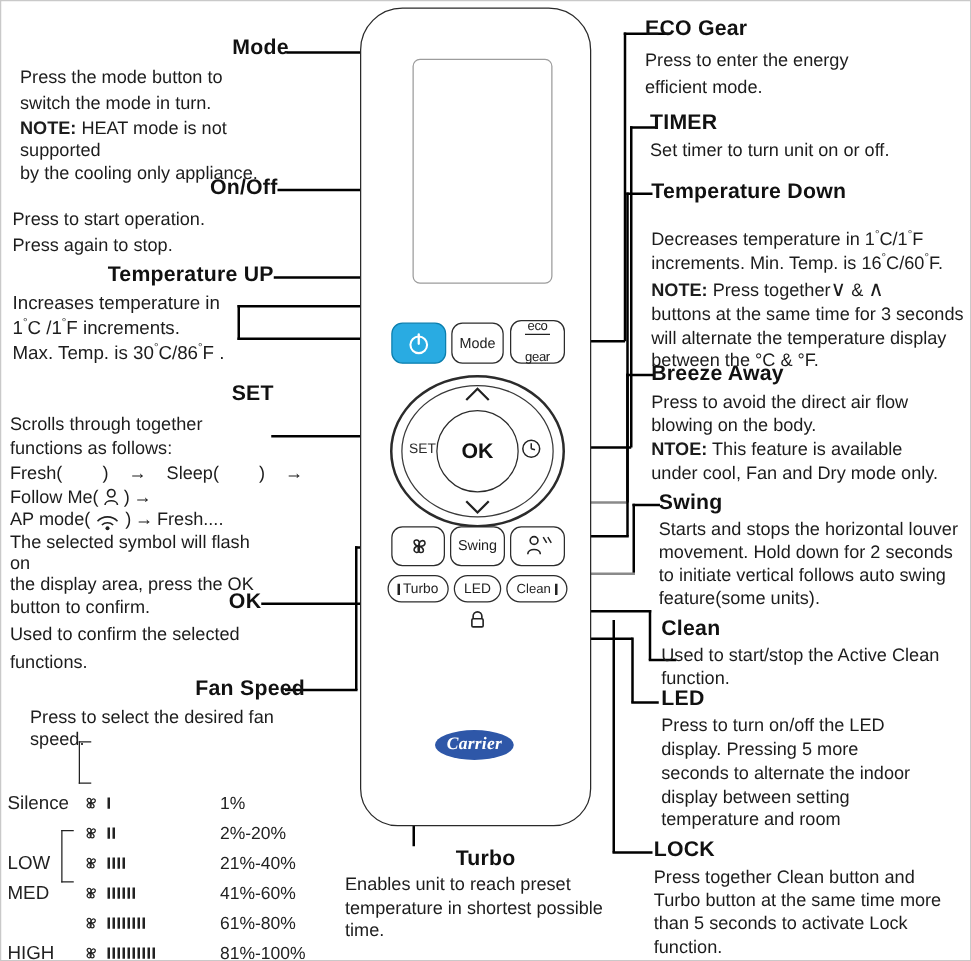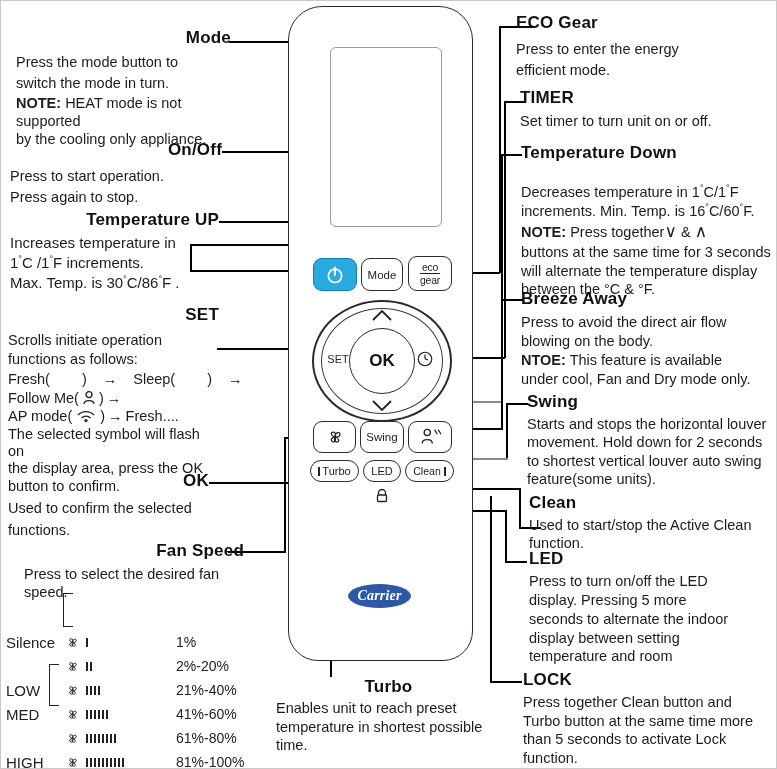--- a/index.html
+++ b/index.html
@@ -87,21 +87,21 @@
     border-radius: 9px;
     font-size: 11.5px;
   }
   #btn-eco {
     left: 408px; top: 256px; width: 44px; height: 35px;
     border-radius: 9px;
     flex-direction: column;
     line-height: 1;
   }
   #btn-eco .eco-top { font-size: 10.5px; letter-spacing:-.3px; }
-  #btn-eco .eco-bot { font-size: 10.5px; letter-spacing:-.3px; border-top: 1.2px solid #222; padding-top: 1px; margin-top: 1px;}
+  #btn-eco .eco-bot { font-size: 10.5px; letter-spacing:-.3px; border-top: 1.2px solid #222; padding-top: 13px; margin-top: 1px;}
 
   
   #dial-outer {
     position: absolute; left: 312px; top: 300px;
     width: 140px; height: 122px;
     border: 2.2px solid #2b2b2b;
     border-radius: 50%;
     z-index: 6; background:#fff;
   }
   #dial-mid {
@@ -370,21 +370,21 @@
   <div class="body" style="margin-top:3px; line-height:1.33; font-size:15px;">
     <div>Increases temperature in</div>
     <div><span>1</span><span class="sup">°</span><span>C /1</span><span class="sup">°</span><span>F increments.</span></div>
     <div><span>Max. Temp. is 30</span><span class="sup">°</span><span>C/86</span><span class="sup">°</span><span>F .</span></div>
   </div>
 </div>
 
 <div class="ann" style="left:8px; top:305px; width:211px;">
   <div class="title right">SET</div>
   <div class="body" style="margin-top:6px; line-height:1.3; font-size:14.5px;">
-    <div>Scrolls initiate operation</div>
+    <div>Scrolls through together</div>
     <div>functions as follows:</div>
     <div style="display:flex;align-items:center;gap:16px;margin-top:1px;">
       <span>Fresh(</span>
       <svg width="17" height="15" viewBox="0 0 18 16">
           <ellipse cx="9" cy="8" rx="6" ry="4.4" fill="none" stroke="#222" stroke-width="1.3" transform="rotate(-35 9 8)"></ellipse>
           <line x1="4" y1="13" x2="14" y2="3" stroke="#222" stroke-width="1.3"></line>
         </svg>
       <span>)</span>
       <span>→</span>
       <span>Sleep(</span>
@@ -397,21 +397,21 @@
     </div>
     <div style="display:flex;align-items:center;gap:3px;">
       <span>Follow Me(</span>
       <svg width="14" height="16" viewBox="0 0 14 16">
           <circle cx="7" cy="4.6" r="3" fill="none" stroke="#222" stroke-width="1.3"></circle>
           <path d="M2 14 C2 9.5, 12 9.5, 12 14" fill="none" stroke="#222" stroke-width="1.3"></path>
         </svg>
       <span>)</span>
       <span>→</span>
     </div>
-    <div style="display:flex;gap:3px;">
+    <div style="display:flex;align-items:center;gap:3px;">
       <span>AP mode(</span>
       <svg width="22" height="16" viewBox="0 0 22 16">
           <path d="M3 8 A11 11 0 0 1 19 8" fill="none" stroke="#222" stroke-width="1.3"></path>
           <path d="M6.5 11 A6.5 6.5 0 0 1 15.5 11" fill="none" stroke="#222" stroke-width="1.3"></path>
           <circle cx="11" cy="13.6" r="1.6" fill="#222"></circle>
         </svg>
       <span>)</span>
       <span>→</span>
       <span>Fresh....</span>
     </div>
@@ -624,21 +624,21 @@
     <div><b>NTOE:</b><span> This feature is available</span></div>
     <div>under  cool, Fan and Dry mode only.</div>
   </div>
 </div>
 
 <div class="ann" style="left:527px; top:392px; width:250px;">
   <div class="title">Swing</div>
   <div class="body" style="margin-top:3px; line-height:1.26;">
     <div>Starts and stops the horizontal louver</div>
     <div>movement. Hold down for 2 seconds</div>
-    <div>to shortest vertical louver auto swing</div>
+    <div>to initiate vertical follows auto swing</div>
     <div>feature(some units).</div>
   </div>
 </div>
 
 <div class="ann" style="left:529px; top:493px; width:250px;">
   <div class="title">Clean</div>
   <div class="body" style="margin-top:3px; line-height:1.26;">
     <div>Used to start/stop the Active Clean</div>
     <div>function.</div>
   </div>

